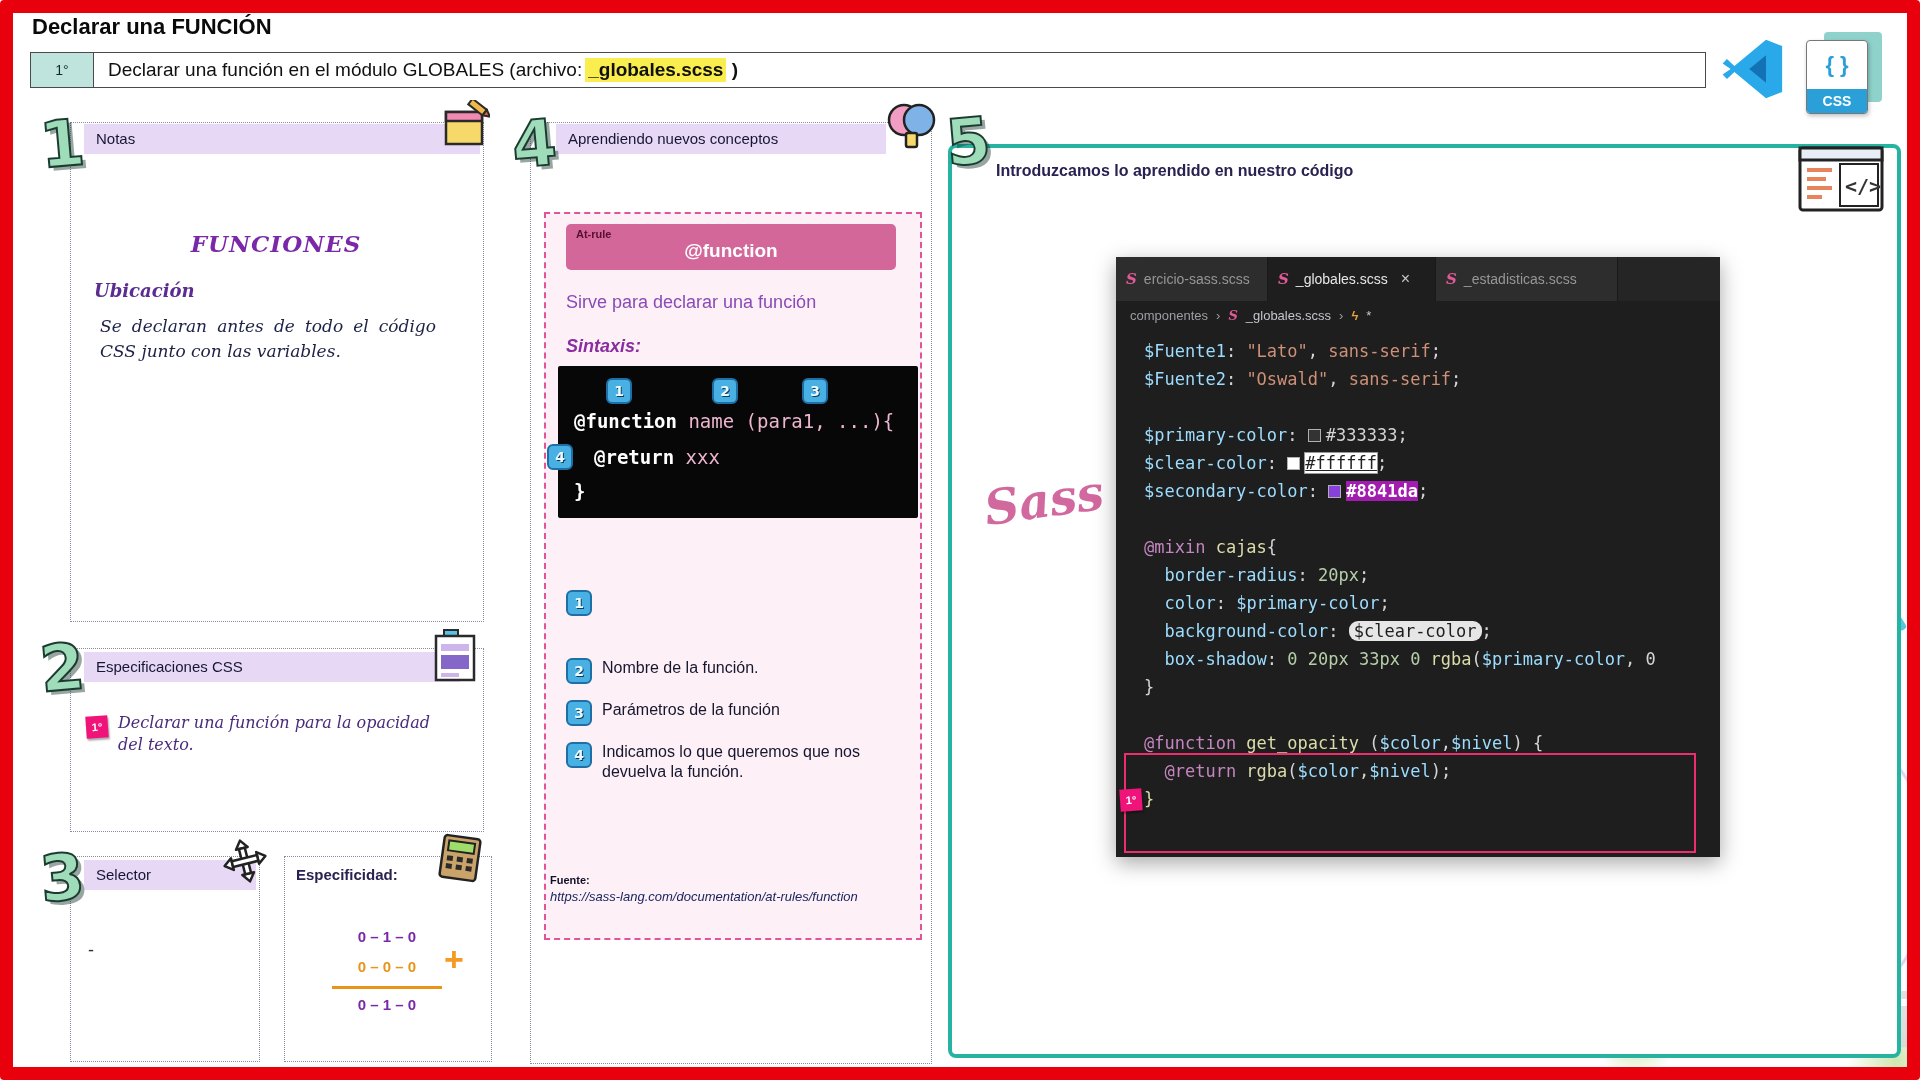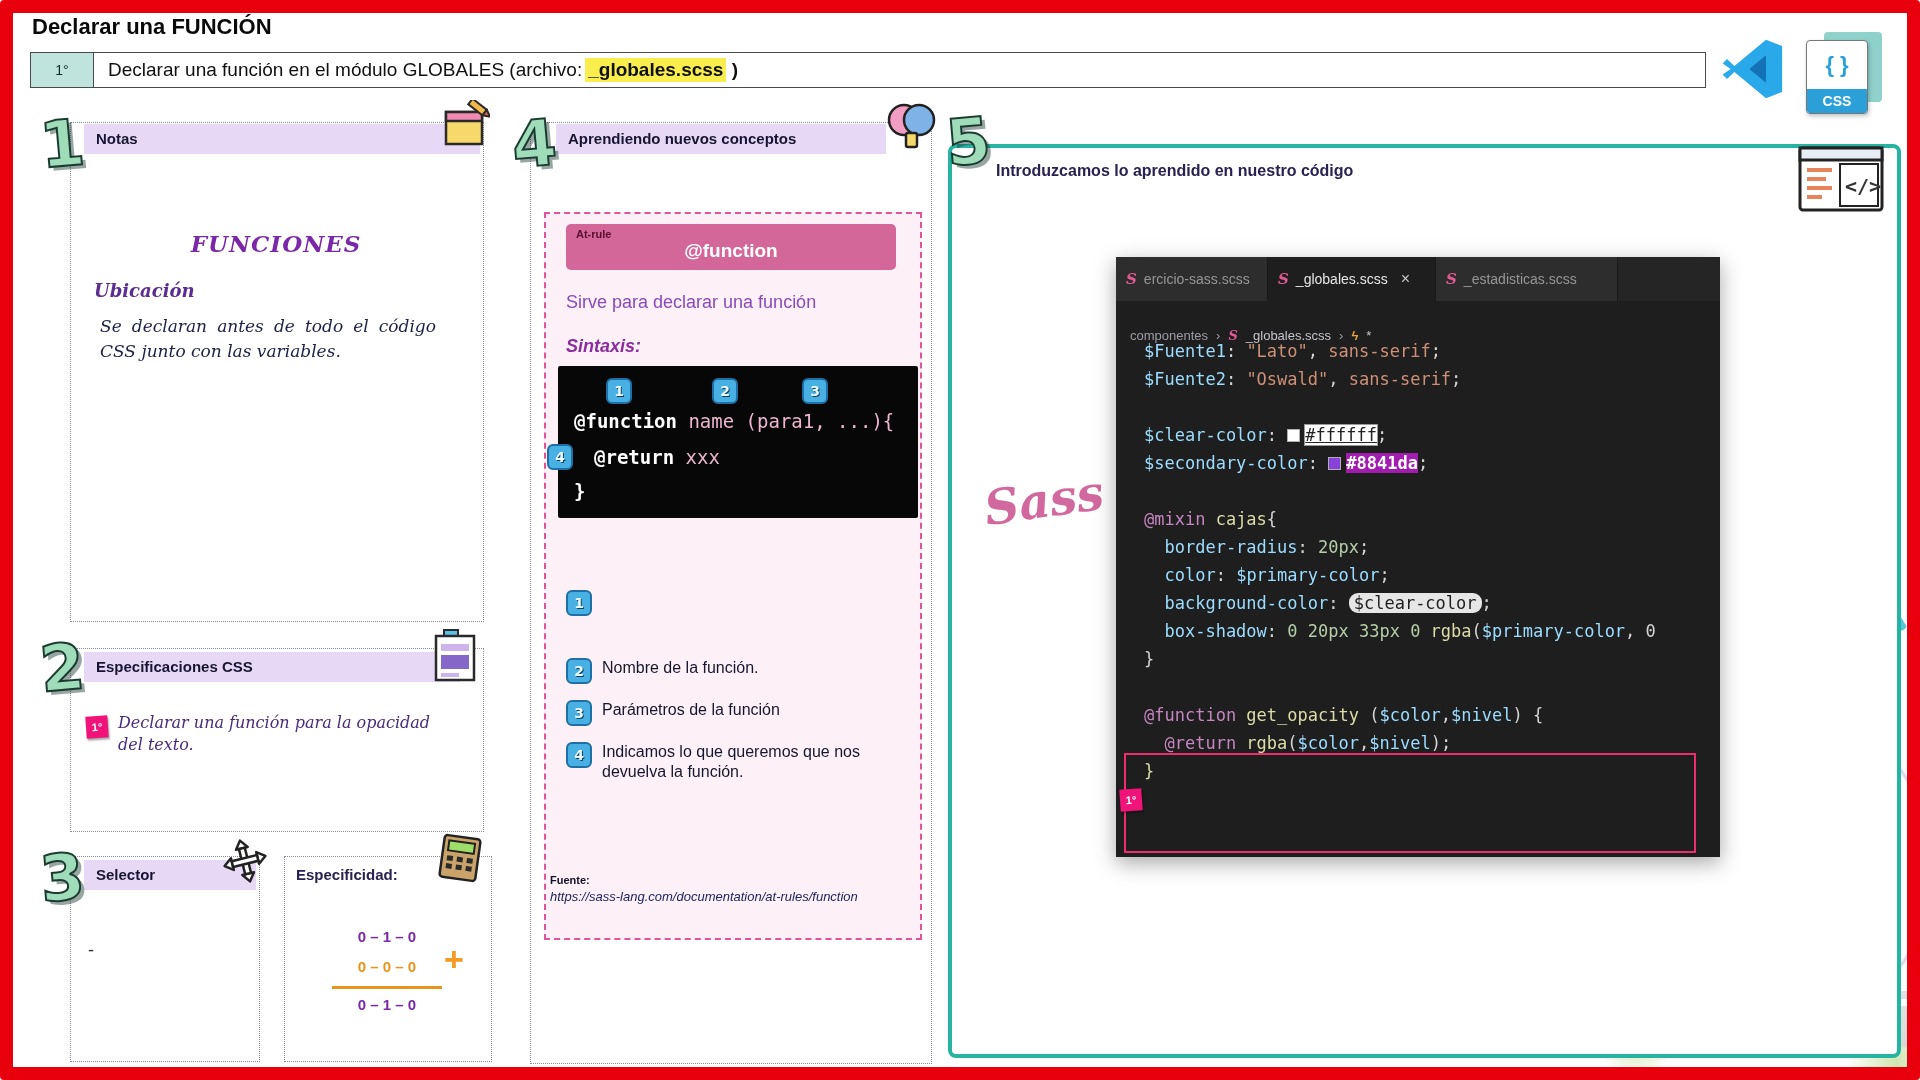--- a/index.html
+++ b/index.html
@@ -15,21 +15,21 @@
   .header-main{flex:1;background:#fff;border:1px solid #4a4a4a;display:flex;align-items:center;
                padding-left:14px;font-size:19px;color:#101010;}
   .hl{background:#f9ee4e;font-weight:bold;padding:1px 3px;margin-left:3px;}
   .hdr-bold{font-weight:bold;white-space:pre;}
 
   .big-num{font-size:64px;font-weight:800;line-height:1;color:#9fdcba;z-index:30;
            font-family:"DejaVu Sans",sans-serif;-webkit-text-stroke:2px #1b3a30;
            text-shadow:4px 4px 0 rgba(27,58,48,.45);transform:rotate(-5deg);}
 
   .dot-box{border:1px dotted #8a8aa0;z-index:10;background:#fff;}
-  .strip{background:#e7d9f6;height:30px;line-height:30px;font-weight:bold;font-size:15px;
+  .strip{background:#e7d9f6;height:30px;line-height:30px;font-weight:normal;font-size:15px;
          color:#161633;padding-left:12px;z-index:12;}
   .serif-i{font-family:"DejaVu Serif",serif;font-style:italic;}
 
   .pink-badge{width:22px;height:22px;background:#f0147a;color:#fff;font-size:11px;font-weight:bold;
               display:flex;align-items:center;justify-content:center;z-index:25;transform:rotate(-4deg);
               box-shadow:1px 2px 2px rgba(0,0,0,.35);}
 
   .mini-badge{position:absolute;width:22px;height:22px;background:#49b0e4;border:2px solid #1d6fa5;
               border-radius:6px;color:#eaf8ff;font-weight:bold;font-size:14px;display:flex;align-items:center;
               justify-content:center;font-family:"DejaVu Sans",sans-serif;z-index:14;
@@ -52,21 +52,21 @@
   .teal-box{border:4px solid #27b3a2;border-radius:8px;background:#fff;z-index:8;}
 
   .vs-window{background:#1e1e1e;z-index:20;box-shadow:0 6px 20px rgba(0,0,0,.35);overflow:hidden;}
   .vs-tabs{display:flex;height:44px;background:#252526;}
   .vs-tab{display:flex;align-items:center;gap:7px;padding:0 10px;font-size:14px;background:#2d2d2d;
           color:#969696;border-right:1px solid #191919;box-sizing:border-box;overflow:hidden;white-space:nowrap;}
   .vs-tab.active{background:#1e1e1e;color:#e6e6e6;}
   .sass-glyph{color:#e05a94;font-weight:bold;font-style:italic;font-family:"DejaVu Serif",serif;font-size:15px;}
   .vs-close{margin-left:6px;color:#c8c8c8;font-size:16px;}
   .vs-crumbs{height:28px;display:flex;align-items:center;gap:8px;padding-left:14px;font-size:13px;
-             color:#9d9da5;background:#1e1e1e;margin-top:20px;}
+             color:#9d9da5;background:#1e1e1e;}
   .crumb-file{color:#c5c5cc;}
   .crumb-bolt{color:#e8a13c;font-weight:bold;}
   .code-area{position:absolute;left:0;top:72px;right:0;bottom:0;overflow:hidden;padding-top:8px;}
   .code-line{height:28px;line-height:28px;white-space:pre;font-family:"DejaVu Sans Mono",monospace;
              font-size:17px;padding-left:28px;color:#d4d4d4;}
   .tk-d{color:#d4d4d4;} .tk-v{color:#9cdcfe;} .tk-s{color:#ce9178;} .tk-n{color:#b5cea8;}
   .tk-k{color:#c586c0;} .tk-f{color:#dcdcaa;}
   .tk-hxw{background:#ffffff;color:#222;text-decoration:underline;box-shadow:0 0 0 1px #999;}
   .tk-hxp{background:#a21caf;color:#fff;font-weight:bold;}
   .tk-hxb{background:#012179;color:#cfe0ff;}
@@ -284,20 +284,21 @@
       <span>›</span>
       <span class="crumb-bolt">ϟ</span>
       <span class="crumb-file">*</span>
     </div>
     <div class="code-area" id="code-area">
       <div class="fn-box"></div>
       <div class="pink-badge" style="position:absolute;left:4px;top:460px;">1°</div>
     <div class="code-line"><span class="tk-v">$Fuente1</span><span class="tk-d">: </span><span class="tk-s">"Lato"</span><span class="tk-d">, </span><span class="tk-s">sans-serif</span><span class="tk-d">;</span></div>
         <div class="code-line"><span class="tk-v">$Fuente2</span><span class="tk-d">: </span><span class="tk-s">"Oswald"</span><span class="tk-d">, </span><span class="tk-s">sans-serif</span><span class="tk-d">;</span></div>
         <div class="code-line"></div>
+        <div class="code-line"><span class="tk-v">$primary-color</span><span class="tk-d">: </span><span class="swatch" style="background: rgb(51, 51, 51);"></span><span class="tk-d">#333333</span><span class="tk-d">;</span></div>
         <div class="code-line"><span class="tk-v">$clear-color</span><span class="tk-d">: </span><span class="swatch" style="background: rgb(255, 255, 255);"></span><span class="tk-hxw">#ffffff</span><span class="tk-d">;</span></div>
         <div class="code-line"><span class="tk-v">$secondary-color</span><span class="tk-d">: </span><span class="swatch" style="background: rgb(136, 65, 218);"></span><span class="tk-hxp">#8841da</span><span class="tk-d">;</span></div>
         <div class="code-line"></div>
         <div class="code-line"><span class="tk-k">@mixin </span><span class="tk-f">cajas</span><span class="tk-d">{</span></div>
         <div class="code-line"><span class="tk-v">  border-radius</span><span class="tk-d">: </span><span class="tk-n">20px</span><span class="tk-d">;</span></div>
         <div class="code-line"><span class="tk-v">  color</span><span class="tk-d">: </span><span class="tk-v">$primary-color</span><span class="tk-d">;</span></div>
         <div class="code-line"><span class="tk-v">  background-color</span><span class="tk-d">: </span><span class="tk-sel">$clear-color</span><span class="tk-d">;</span></div>
         <div class="code-line"><span class="tk-v">  box-shadow</span><span class="tk-d">: </span><span class="tk-n">0 20px 33px 0 </span><span class="tk-f">rgba</span><span class="tk-d">(</span><span class="tk-v">$primary-color</span><span class="tk-d">, 0</span></div>
         <div class="code-line"><span class="tk-d">}</span></div>
         <div class="code-line"></div>

